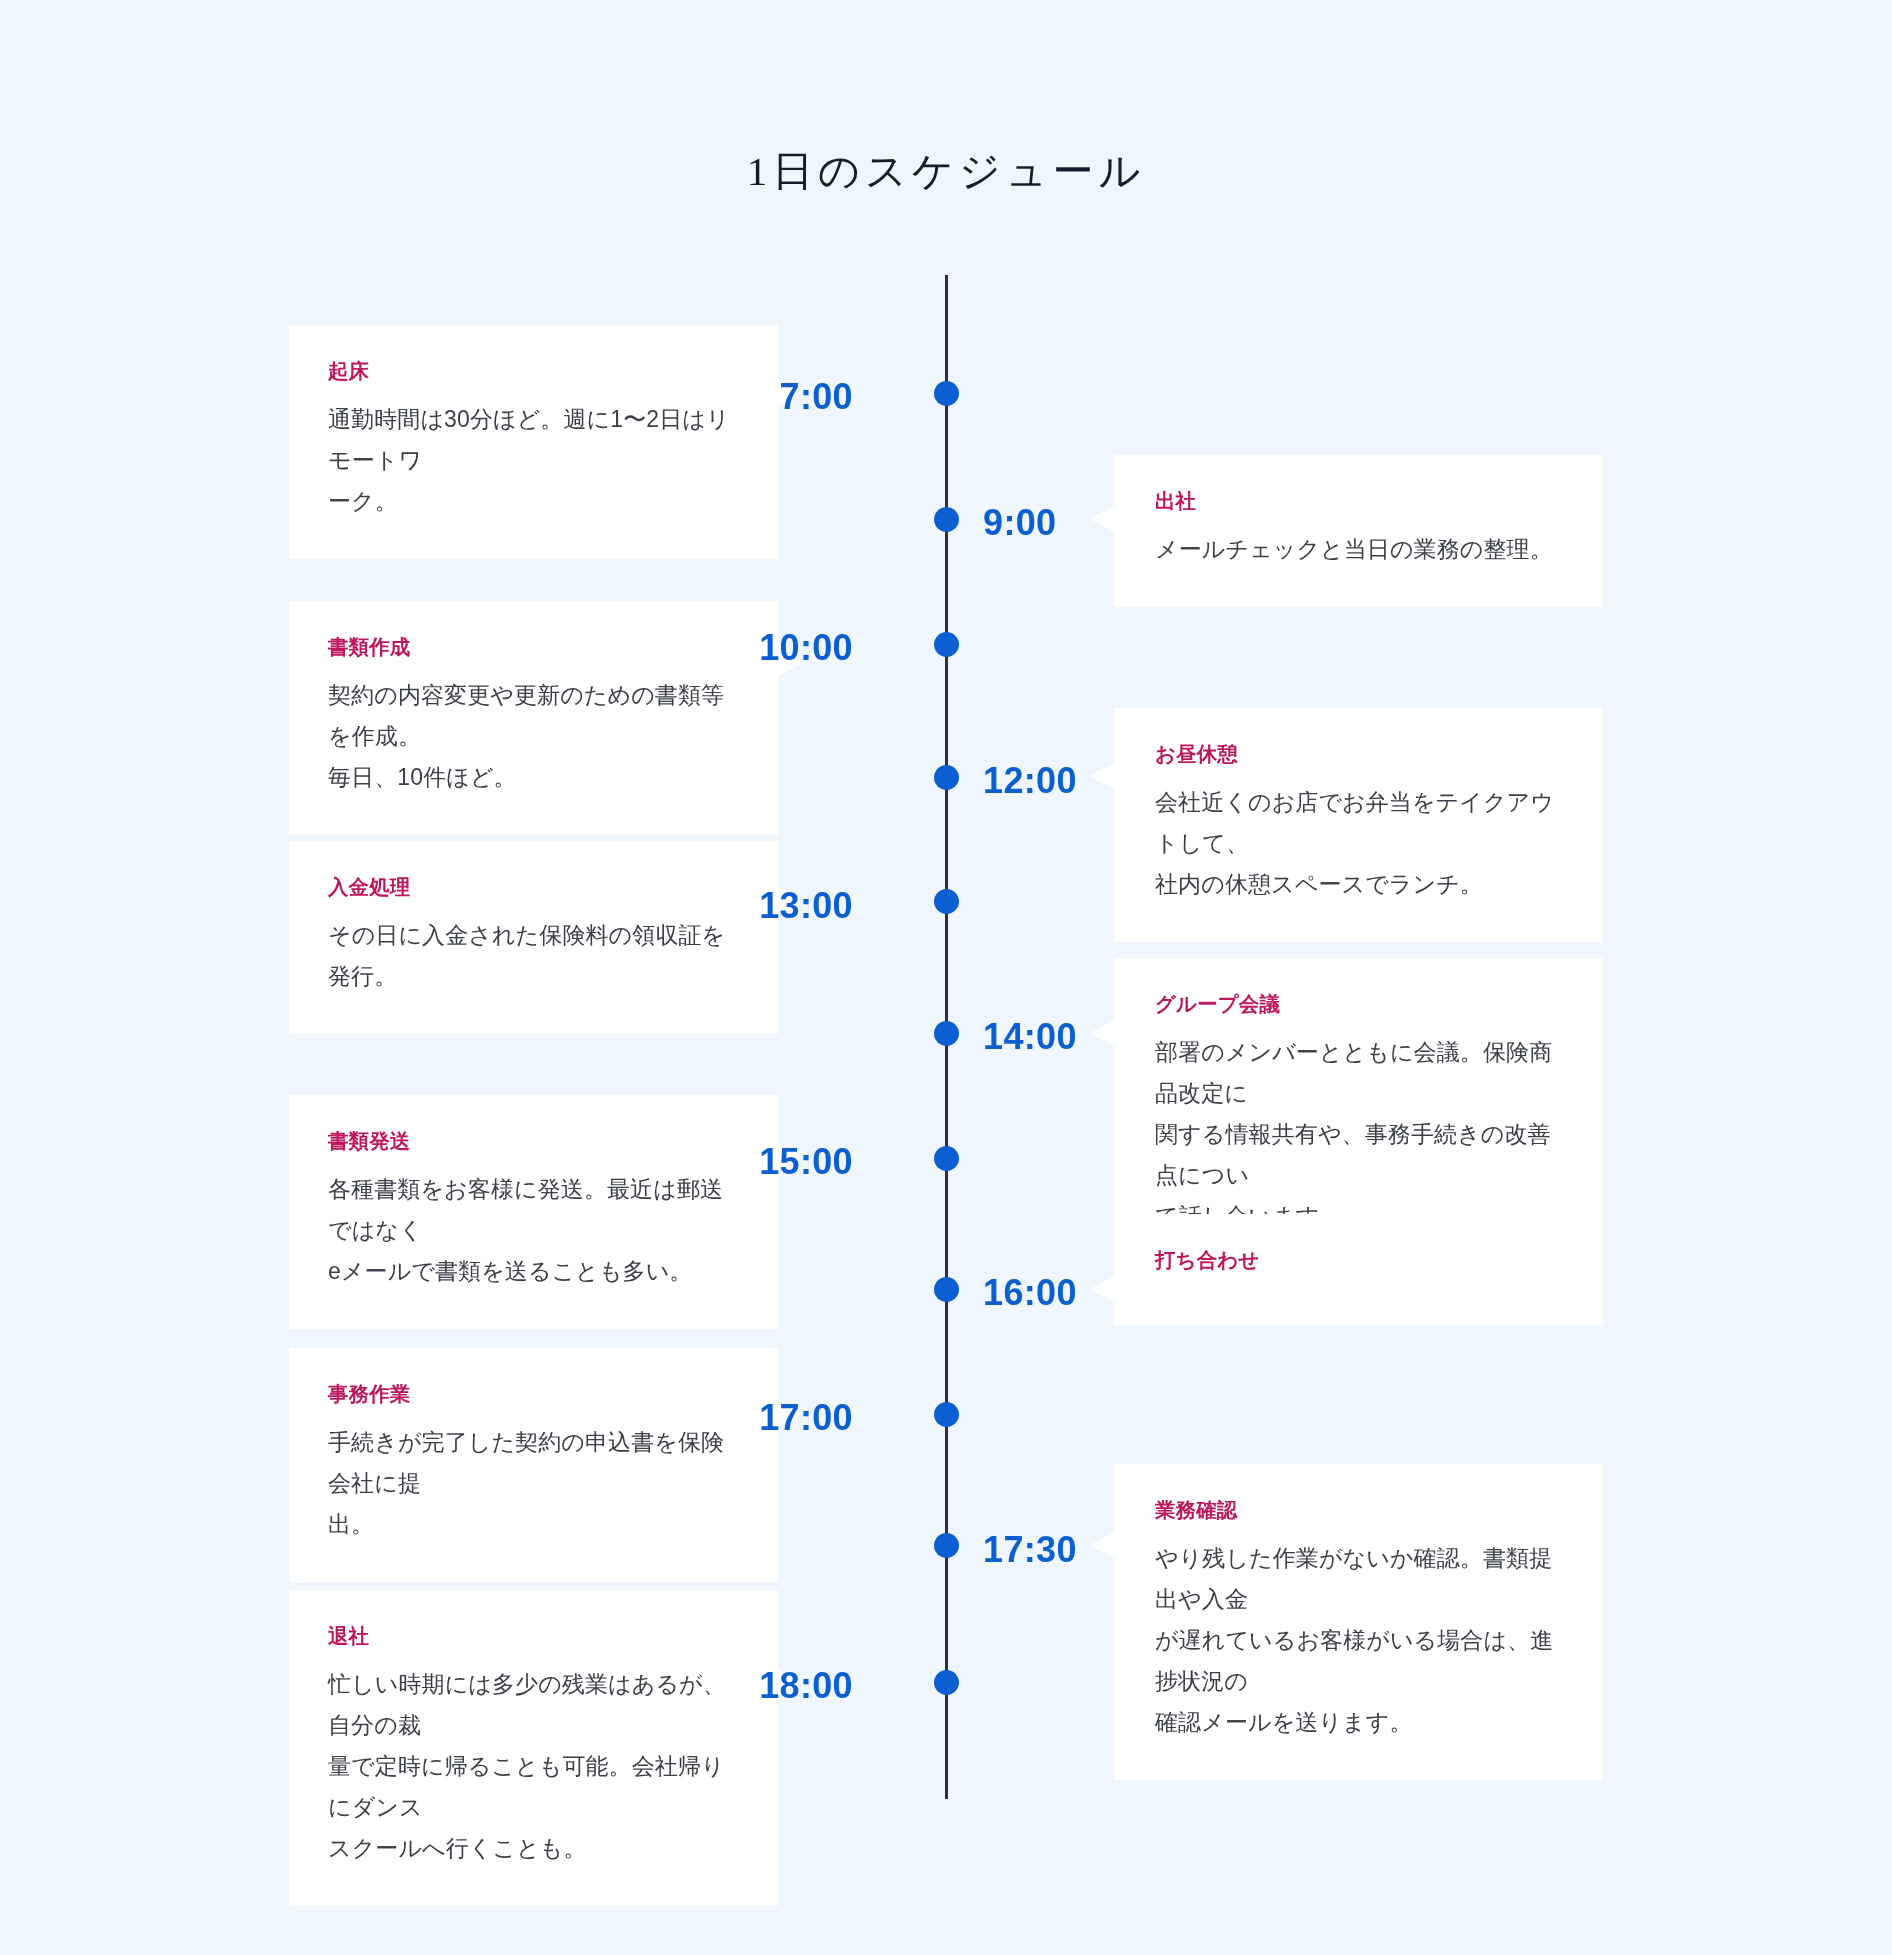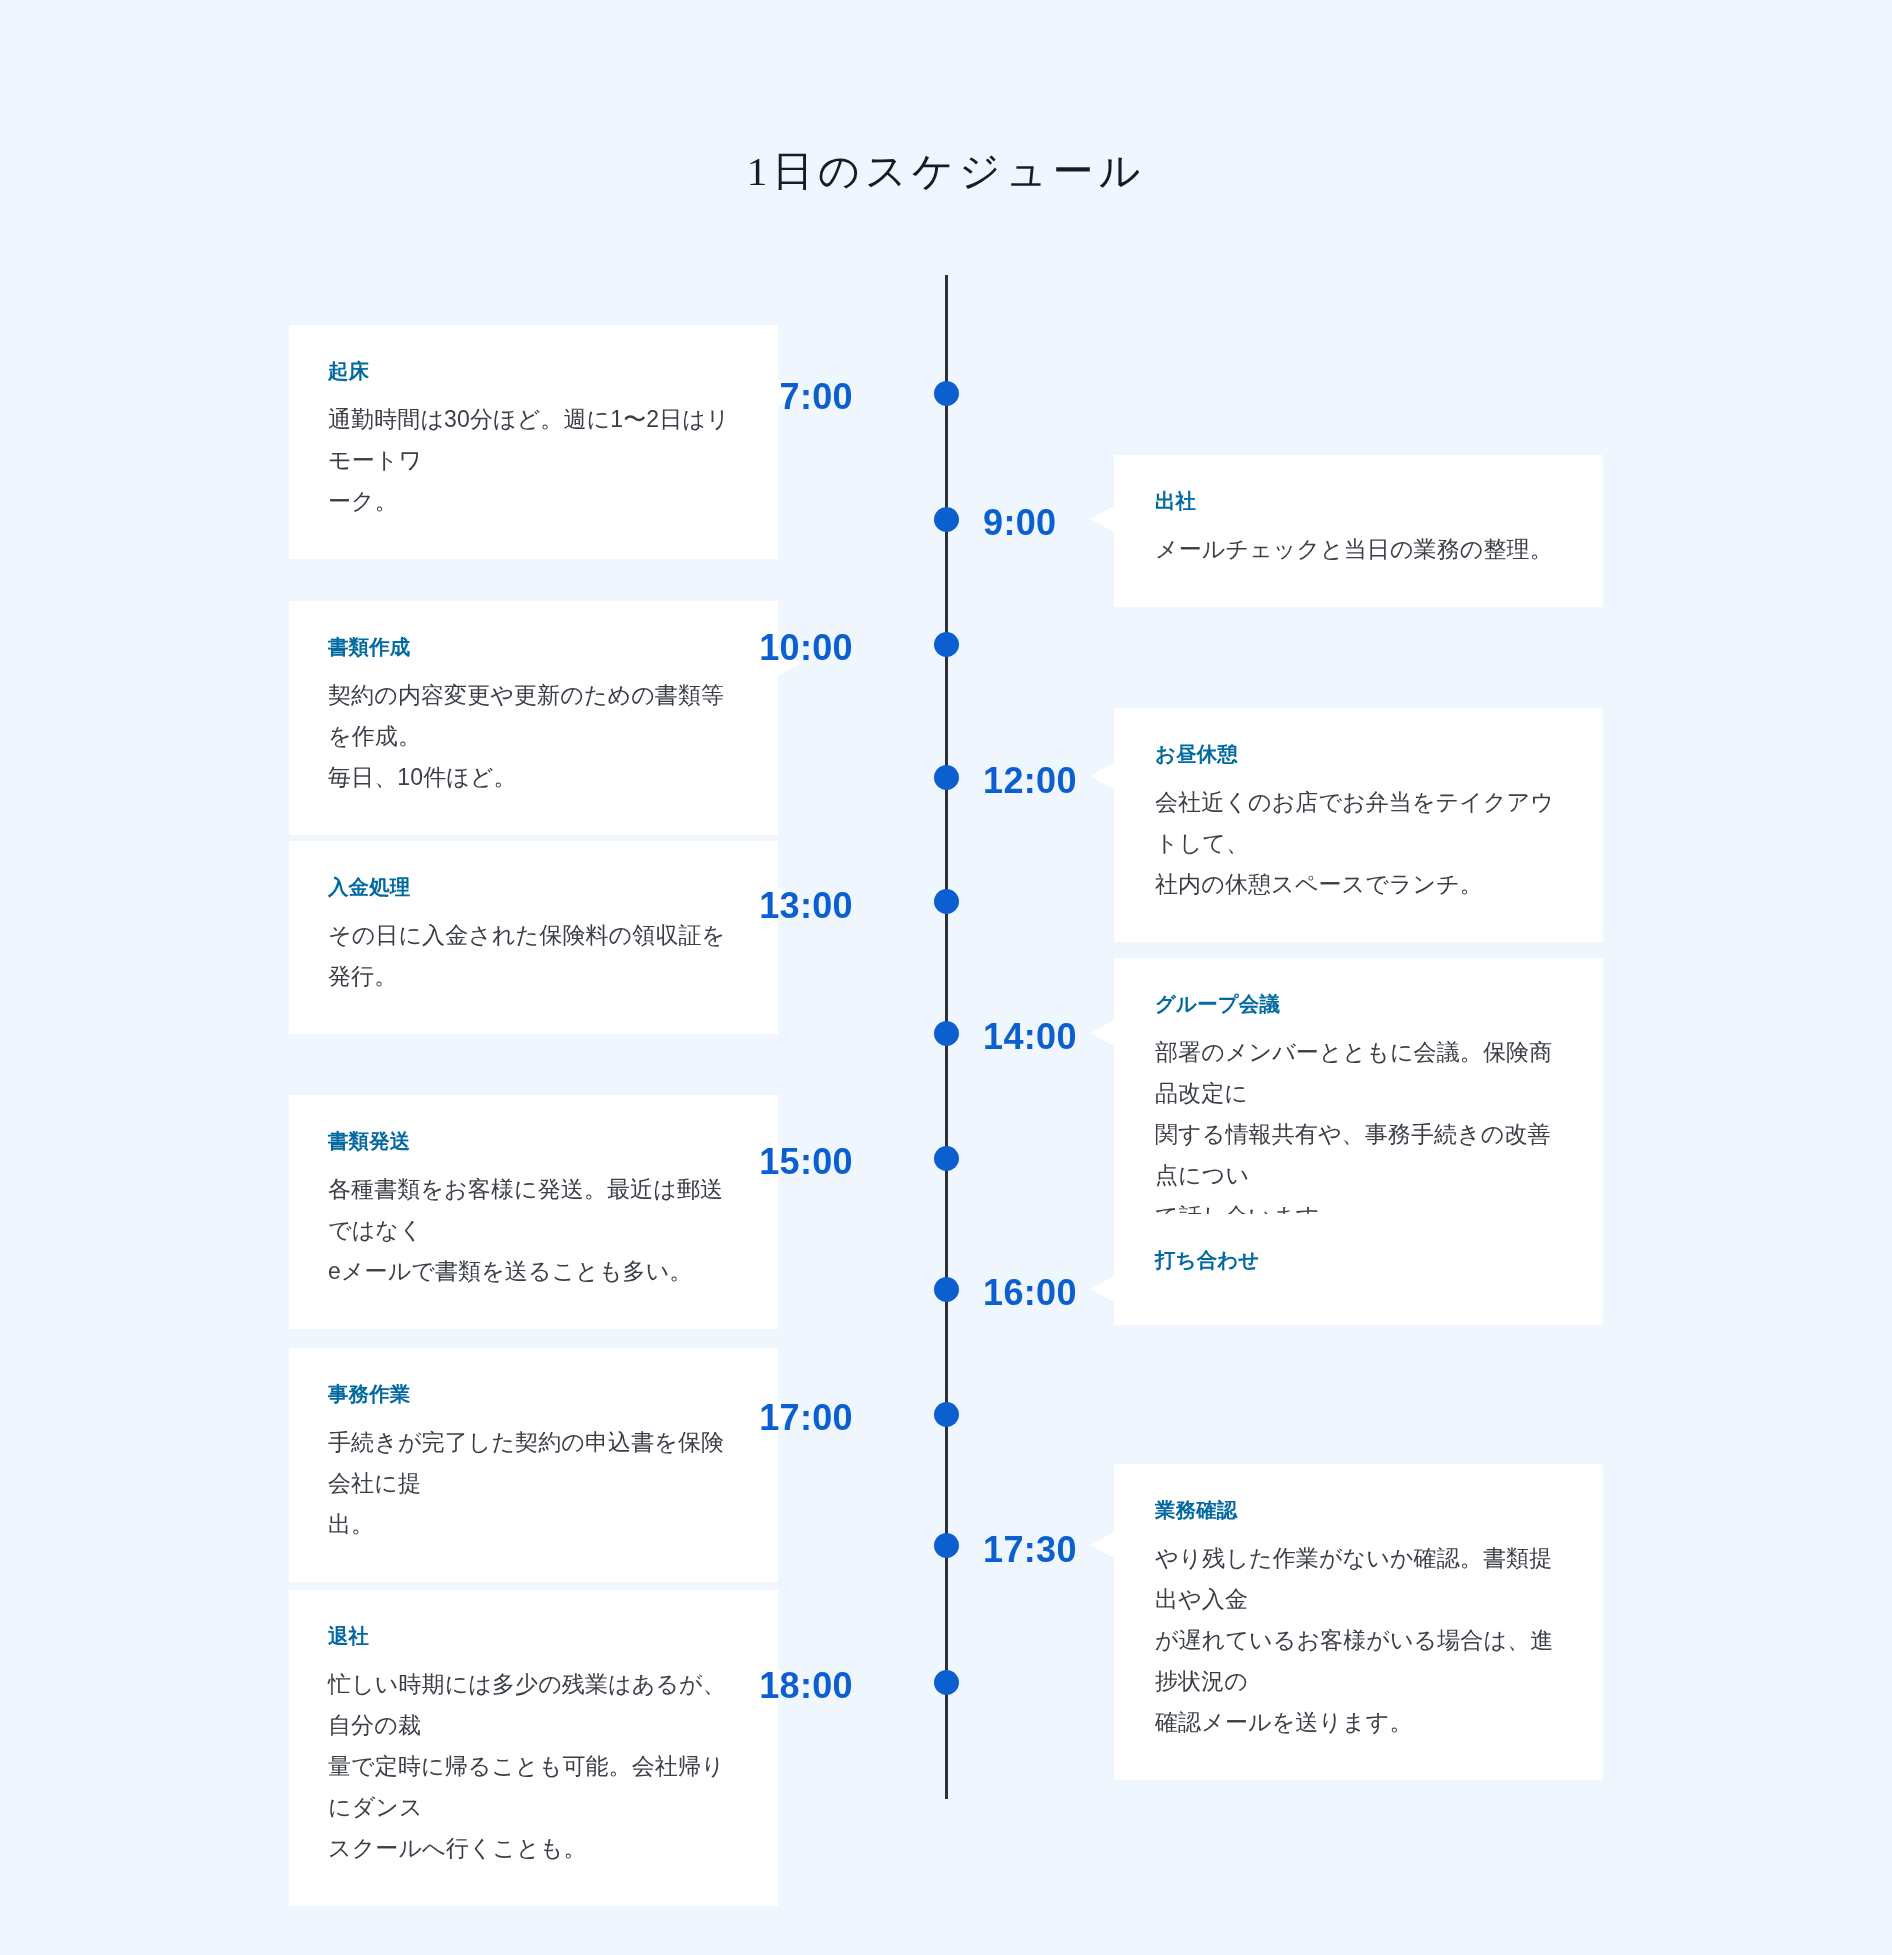--- a/index.html
+++ b/index.html
@@ -105,21 +105,21 @@
     border-left: 24px solid #ffffff;
   }
   .right-card .card-pointer {
     right: 100%;
     border-right: 24px solid #ffffff;
   }
 
   .card-heading {
     font-size: 20.4px;
     font-weight: 700;
-    color: #0369a1;
+    color: #be185d;
     margin: 0 0 14.5px 0;
     line-height: 1.3;
     letter-spacing: 0.01em;
   }
   .card-body {
     font-size: 23px;
     font-weight: 400;
     color: #3a3f47;
     margin: 0;
     line-height: 1.78;

